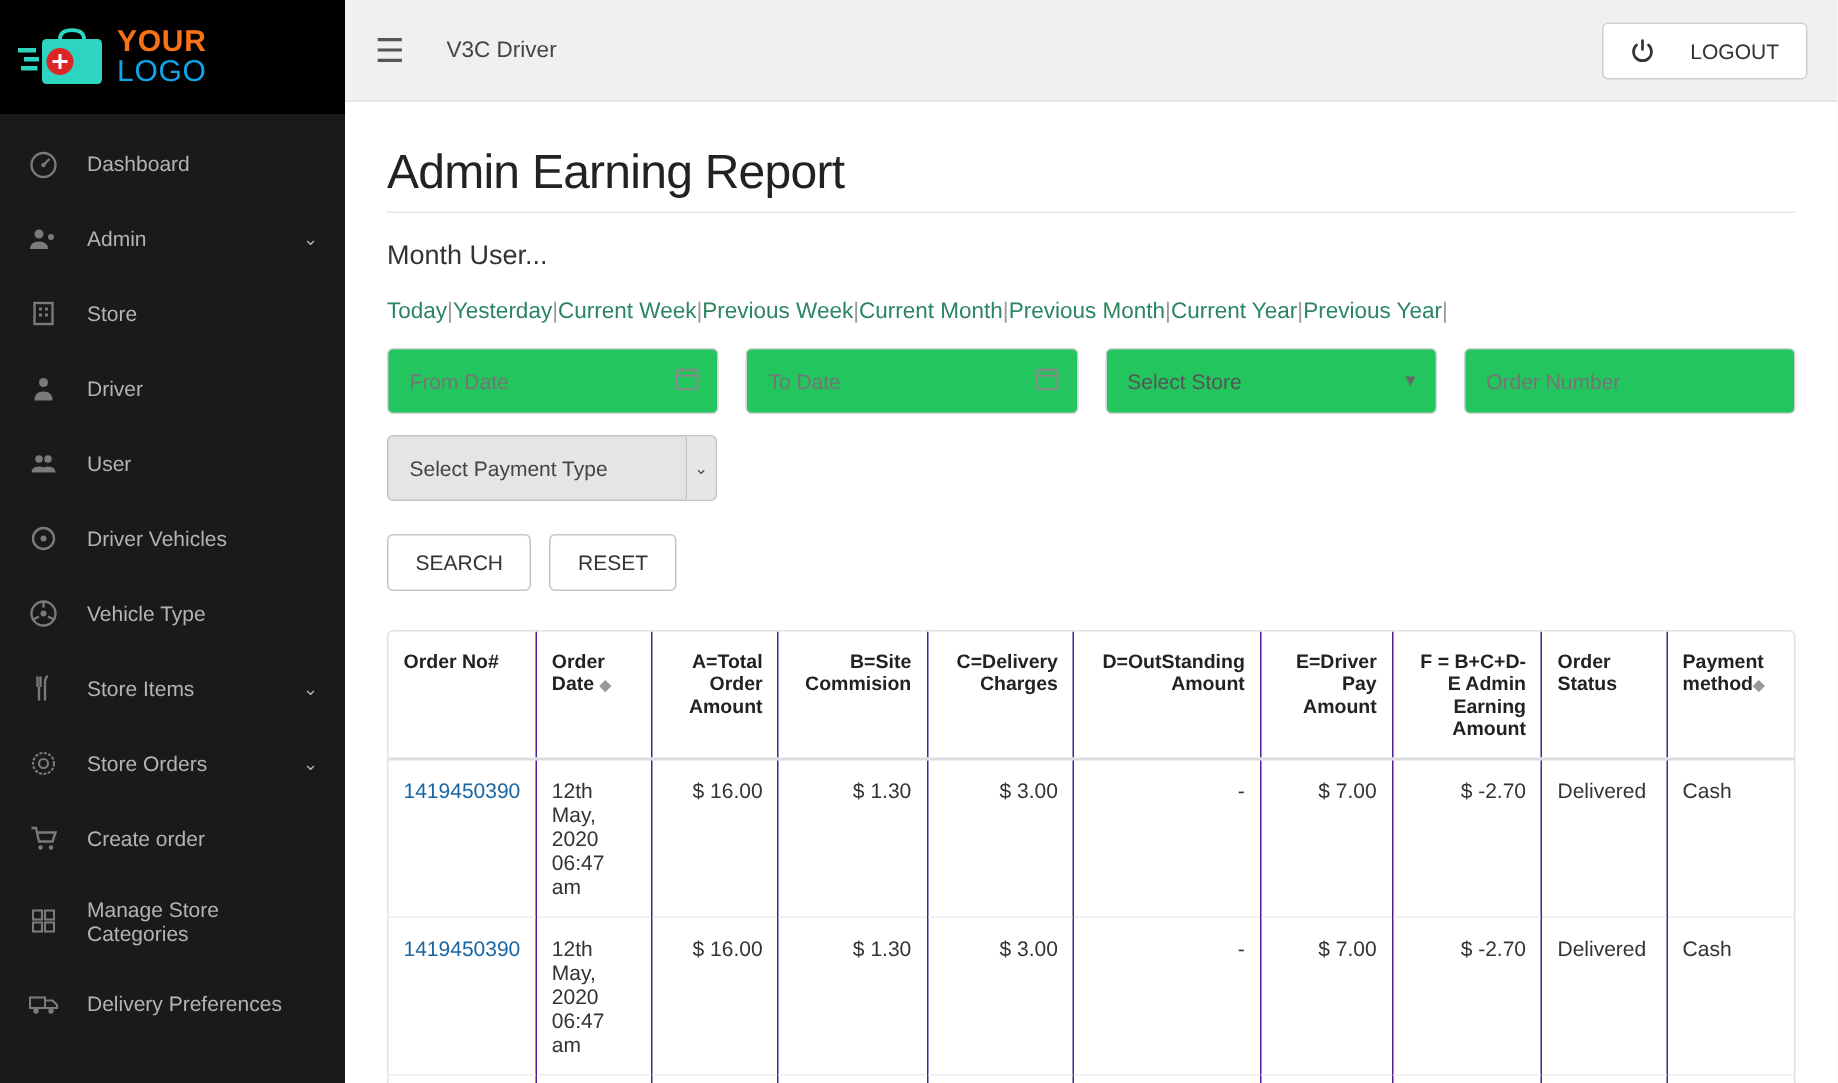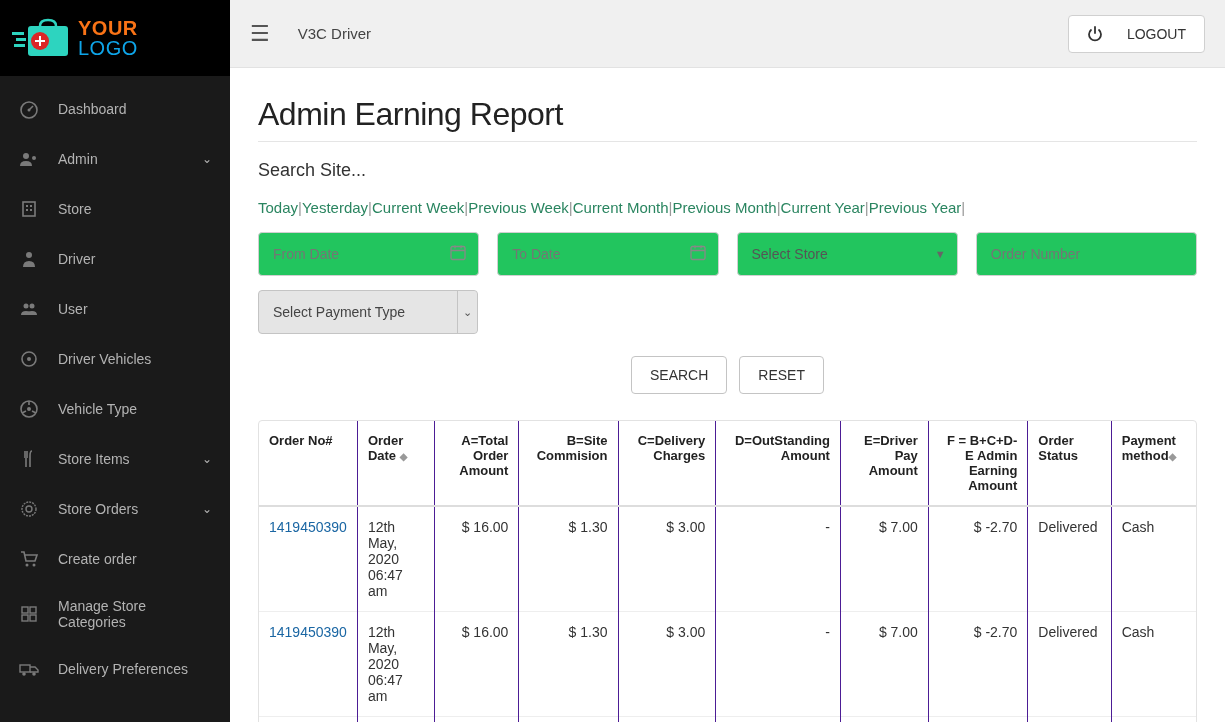--- a/index.html
+++ b/index.html
@@ -43,21 +43,21 @@
 .filter-input input, .filter-input select { width: 100%; height: 44px; border: 1px solid #d0d0d0; border-radius: 4px; padding: 0 14px; font-size: 14px; color: #555; background: #22c55e; }
 .filter-input select { appearance: none; padding-right: 32px; }
 .filter-input .cal-icon { position: absolute; right: 12px; top: 50%; transform: translateY(-50%); color: #888; pointer-events: none; }
 .filter-input .sel-caret { position: absolute; right: 12px; top: 50%; transform: translateY(-50%); color: #666; font-size: 11px; pointer-events: none; }
 
 .payment-select-wrap { margin-bottom: 22px; }
 .payment-select { width: 220px; height: 44px; border: 1px solid #c4c4c4; border-radius: 4px; background: #e5e5e5; position: relative; display: flex; align-items: stretch; }
 .payment-select .ps-label { flex: 1; padding: 0 14px; display: flex; align-items: center; color: #444; font-size: 14px; }
 .payment-select .ps-btn { width: 20px; background: #e6e6e6; border-left: 1px solid #c4c4c4; display: flex; align-items: center; justify-content: center; color: #555; font-size: 11px; border-radius: 0 4px 4px 0; cursor: pointer; }
 
-.action-btns { display: flex; justify-content: center; gap: 12px; margin-bottom: 26px; }
+.action-btns { display: flex; gap: 12px; margin-bottom: 26px; }
 .btn { border: 1px solid #c4c4c4; background: #fff; padding: 10px 18px; border-radius: 4px; cursor: pointer; font-size: 14px; color: #333; font-weight: 500; }
 
 .table-wrap { border: 1px solid #e2e2e2; border-radius: 4px 4px 0 0; overflow-x: auto; }
 table { width: 100%; border-collapse: collapse; font-size: 14px; }
 th, td { padding: 12px 10px; border-right: 1px solid #4c1d95; vertical-align: top; text-align: left; }
 th:last-child, td:last-child { border-right: none; }
 thead th { font-weight: 700; color: #222; font-size: 13px; border-bottom: 2px solid #ddd; }
 tbody tr { border-top: 1px solid #eee; }
 .num-col { text-align: right; }
 .link-cell { color: #1a66a3; cursor: pointer; }
@@ -223,21 +223,21 @@
               <path d="M8 1 v6 M4 4 a6 6 0 1 0 8 0" fill="none" stroke="#333" stroke-width="1.8" stroke-linecap="round"></path>
             </svg>
         </span>
         <span>LOGOUT</span>
       </button>
     </div>
 
     <div class="content">
       <h1 class="page-title">Admin Earning Report</h1>
       <hr class="title-rule">
-      <div class="search-user">Search Site...</div>
+      <div class="search-user">Month User...</div>
 
       <div class="date-filters" id="date-filters">
           <span class="df-link">Today</span>
           <span class="df-sep">|</span>
           <span class="df-link">Yesterday</span>
           <span class="df-sep">|</span>
           <span class="df-link">Current Week</span>
           <span class="df-sep">|</span>
           <span class="df-link">Previous Week</span>
           <span class="df-sep">|</span>

